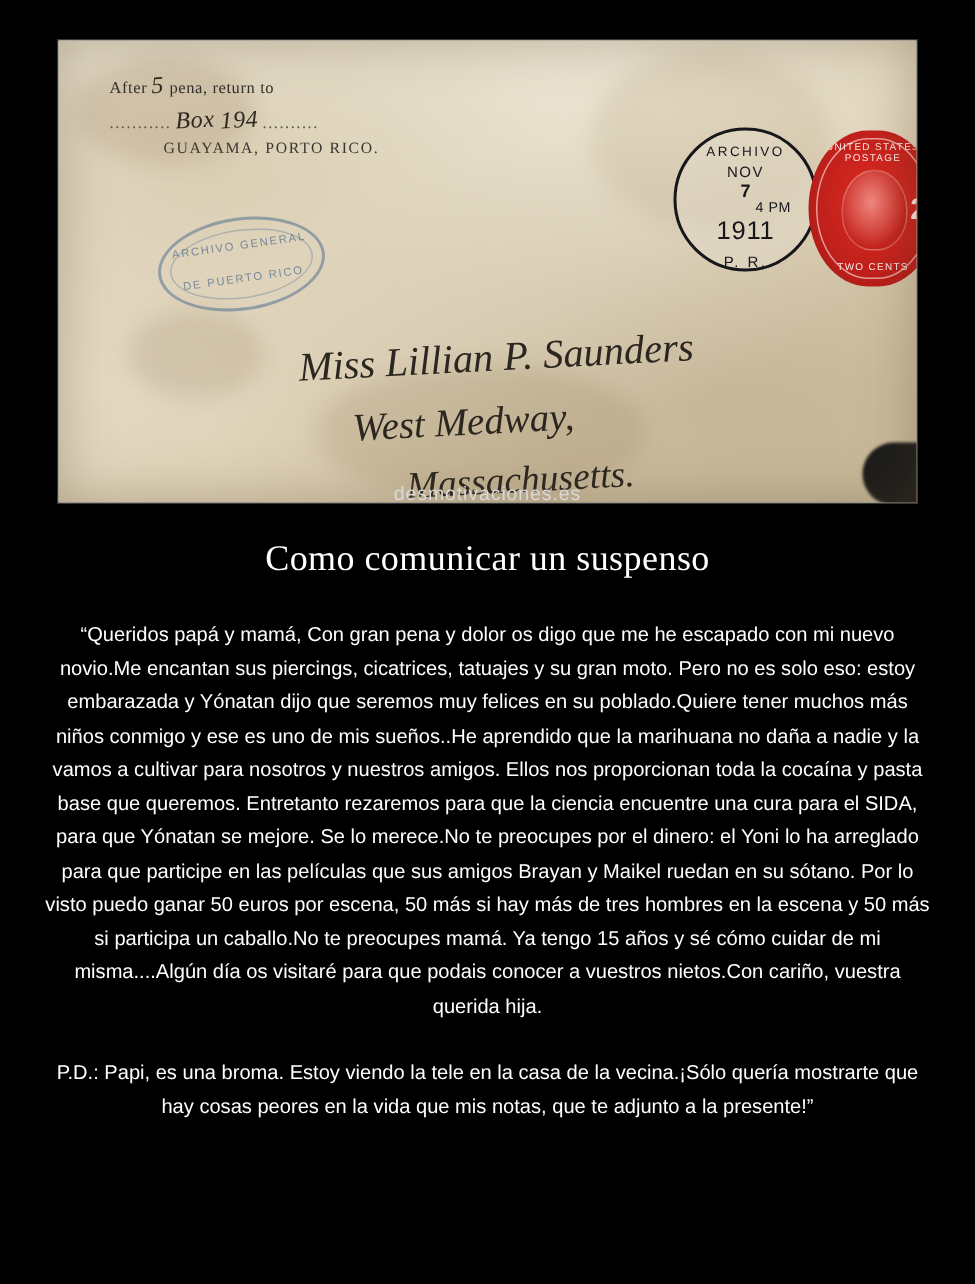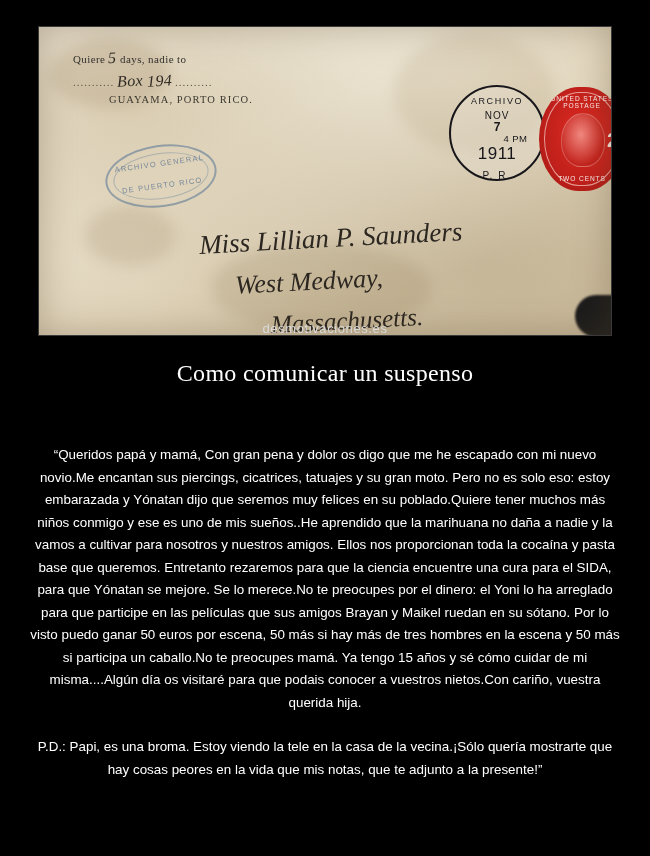--- a/index.html
+++ b/index.html
@@ -267,42 +267,41 @@
   .body-text {
     position: absolute;
     top: 412px;
     left: 28px;
     width: 594px;
     text-align: center;
     color: #ffffff;
     font-family: "Liberation Sans", sans-serif;
     font-size: 13.4px;
     line-height: 22.5px;
-    margin-top: 32px;
   }
   .body-text p { margin: 0; }
   .body-text p.ps { margin-top: 22px; }
 </style>
 </head>
 <body>
 
 <div class="poster">
 
   <div class="image-frame">
     <div class="envelope">
       <div class="stain s1"></div>
       <div class="stain s2"></div>
       <div class="stain s3"></div>
       <div class="stain s4"></div>
 
       <div class="return-block">
         <div class="return-line ret1">
-          <span>Quiere</span>
+          <span>After</span>
           <span class="hand">5</span>
-          <span>days, nadie to</span>
+          <span>pena, return to</span>
         </div>
         <div class="return-line ret2">
           <span class="dots">...........</span>
           <span class="hand">Box</span>
           <span class="hand">194</span>
           <span class="dots">..........</span>
         </div>
         <div class="return-city">GUAYAMA, PORTO RICO.</div>
       </div>
 

